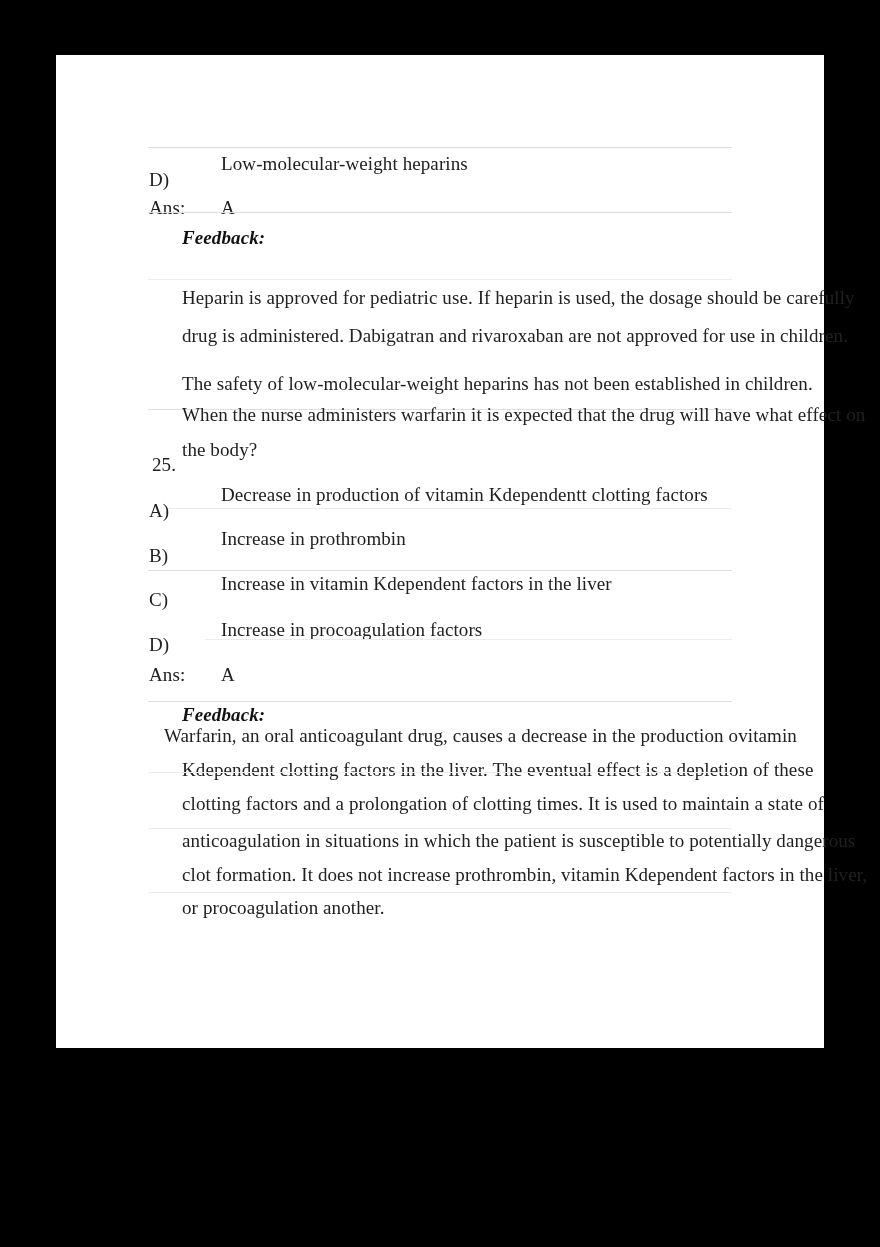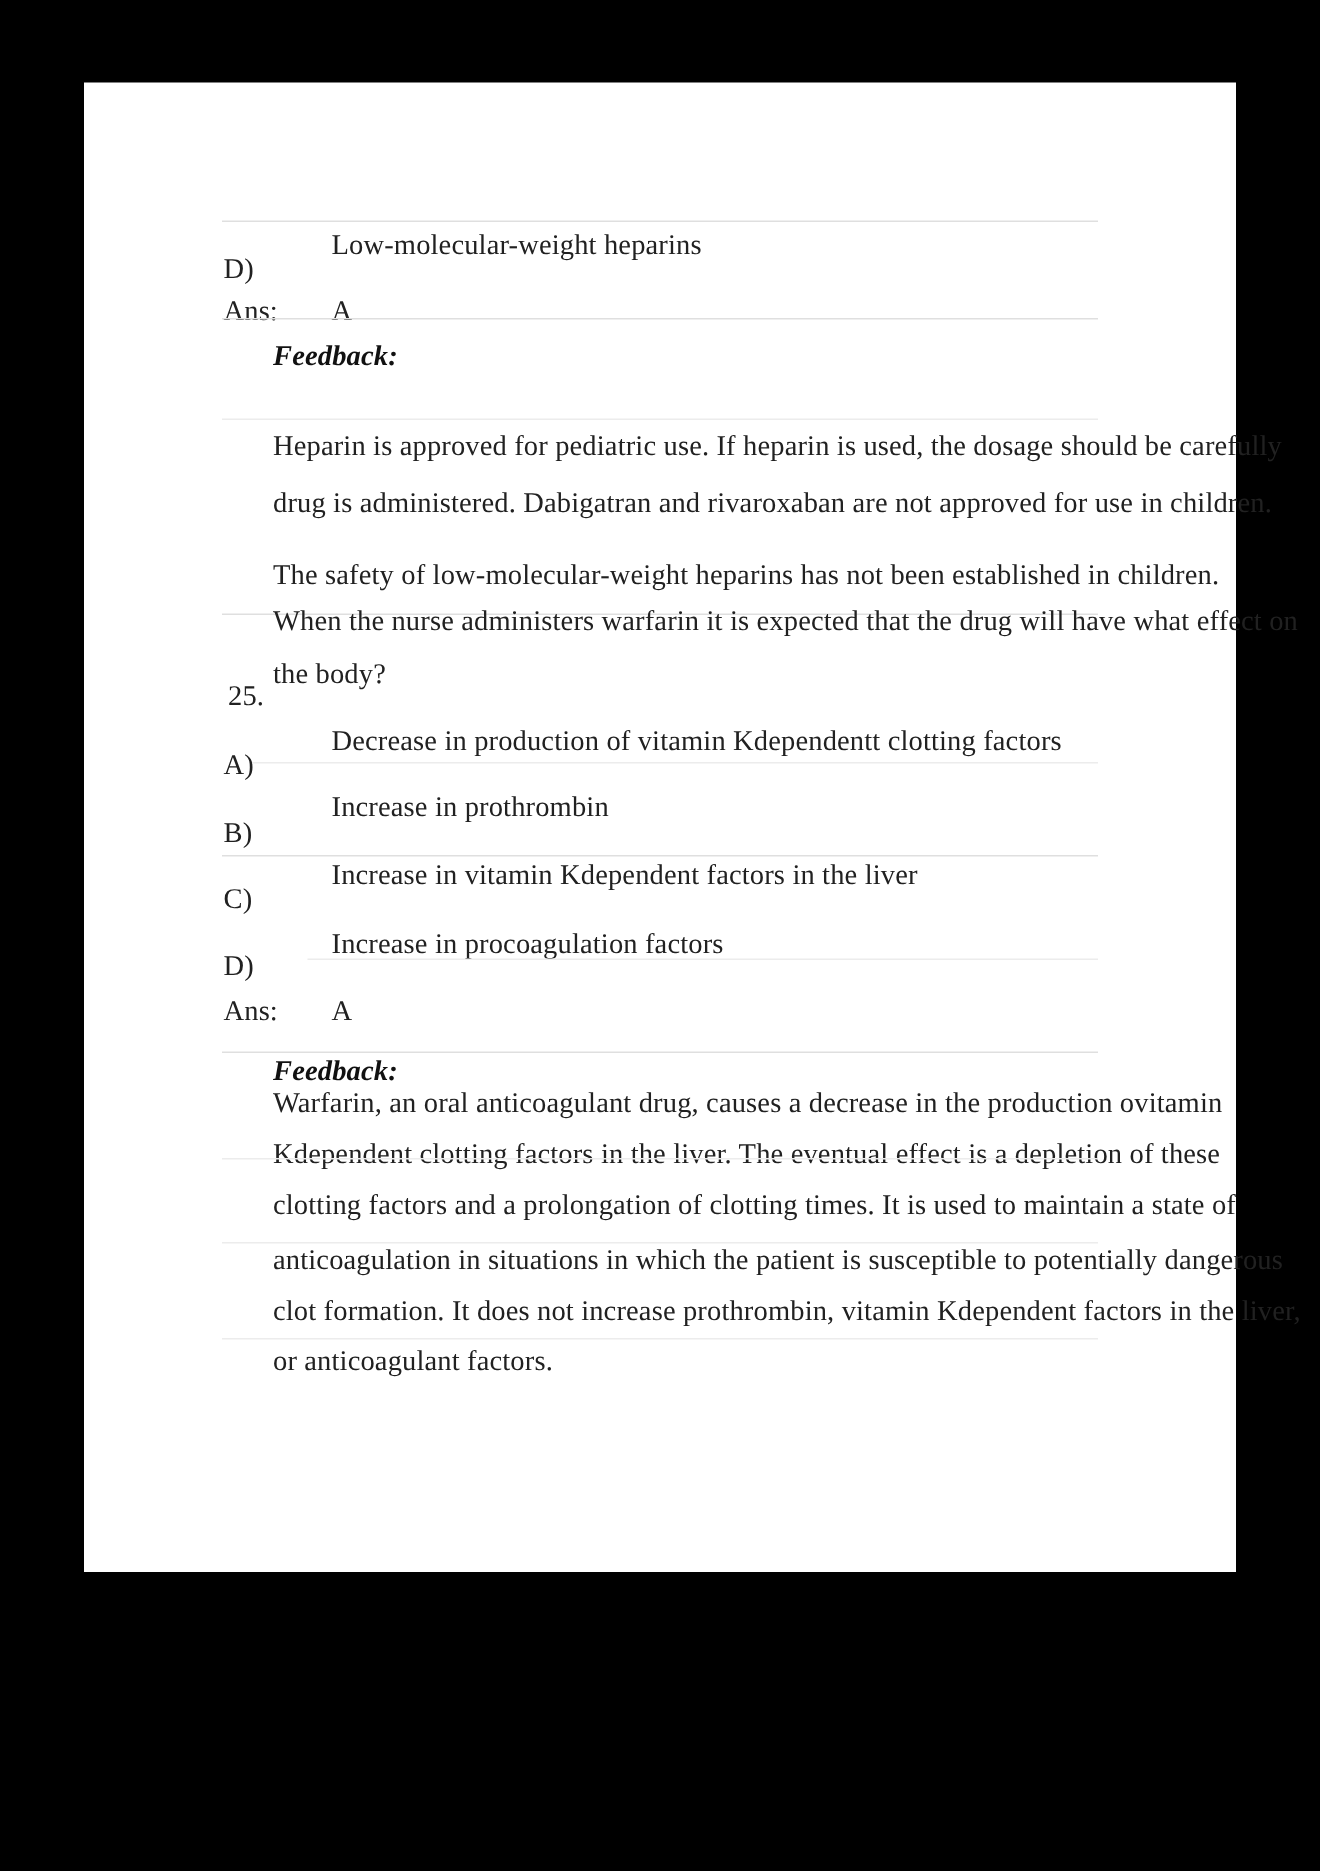--- a/index.html
+++ b/index.html
@@ -84,23 +84,23 @@
   <div class="txt" style="left:165px; top:565px;font-family:Liberation Serif, serif;">Increase in procoagulation factors</div>
   <div class="hline faint" style="left:149px; top:584px; width:527px;"></div>
   <div class="txt" style="left:93px;  top:580px;">D)</div>
 
   <div class="txt" style="left:93px;  top:610px;">Ans:</div>
   <div class="txt" style="left:165px; top:610px;">A</div>
 
   <div class="hline" style="left:92px; top:646px; width:584px;"></div>
   <div class="txt bold" style="left:126px; top:650px;">Feedback:</div>
 
-  <div class="txt" style="left:126px; top:671px;text-align:center;">Warfarin, an oral anticoagulant drug, causes a decrease in the production ovitamin</div>
+  <div class="txt" style="left:108px; top:671px;text-align:center;">Warfarin, an oral anticoagulant drug, causes a decrease in the production ovitamin</div>
   <div class="txt" style="left:126px; top:705px;">Kdependent clotting factors in the liver. The eventual effect is a depletion of these</div>
   <div class="hline faint" style="left:92px; top:717px; width:584px;"></div>
   <div class="txt" style="left:126px; top:739px;">clotting factors and a prolongation of clotting times. It is used to maintain a state of</div>
   <div class="hline faint" style="left:92px; top:773px; width:584px;"></div>
   <div class="txt" style="left:126px; top:776px;">anticoagulation in situations in which the patient is susceptible to potentially dangerous</div>
   <div class="txt" style="left:126px; top:810px;">clot formation. It does not increase prothrombin, vitamin Kdependent factors in the liver,</div>
   <div class="hline faint" style="left:92px; top:837px; width:584px;"></div>
-  <div class="txt" style="left:126px; top:843px;">or anticoagulant factors.</div>
+  <div class="txt" style="left:126px; top:843px;">or procoagulation another.</div>
 
 </div>
 
 </body></html>

